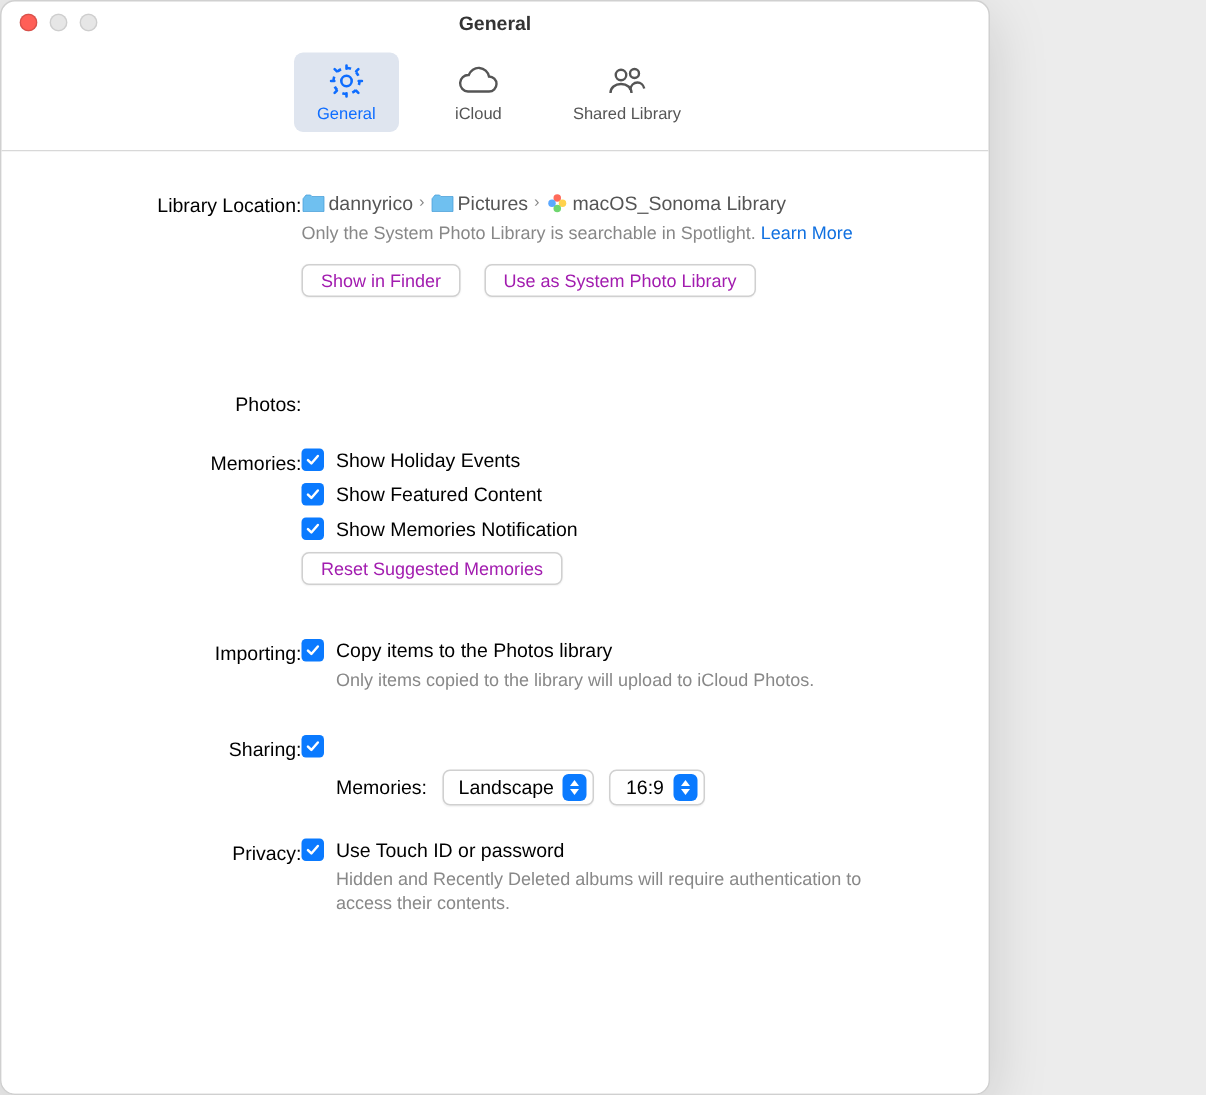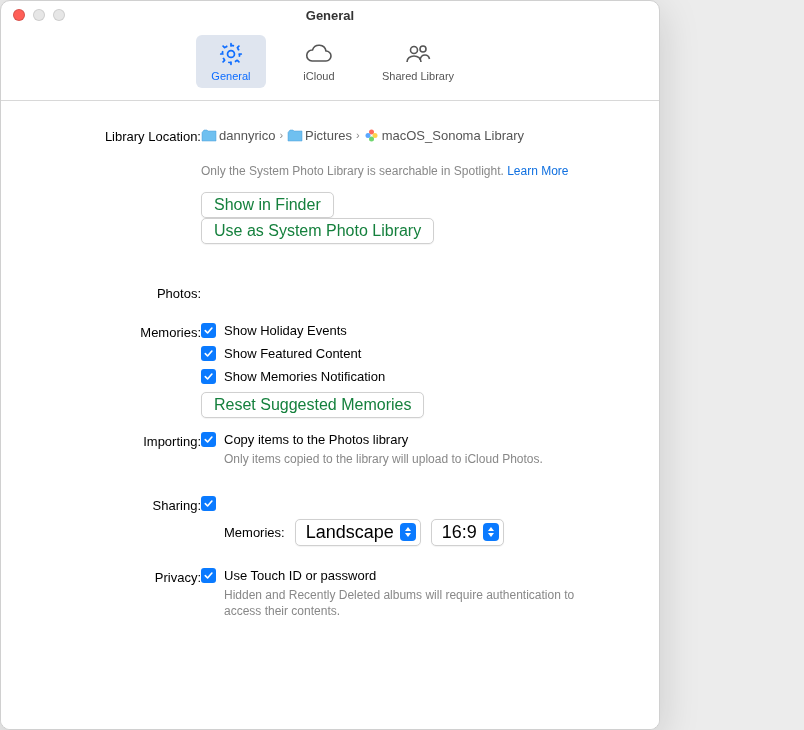--- a/index.html
+++ b/index.html
@@ -99,36 +99,36 @@
       gap: 2px;
       font-size: 13px;
       color: #555;
       flex-wrap: wrap;
     }
     .bc-icon { width: 16px; height: 16px; display: inline-flex; align-items: center; justify-content: center; }
     .bc-sep { color: #888; padding: 0 2px; font-size: 11px;}
     .sub-note {
       font-size: 12px;
       color: #888;
-      margin-top: 20px;
+      margin-top: 4px;
       line-height: 1.4;
     }
     .link { color: #1070e0; cursor: pointer; }
     .btn {
       display: inline-block;
       background: #fff;
       border: 1px solid #d0d0d0;
       border-radius: 5px;
       padding: 3px 12px;
-      font-size: 16px;
-      color: #15803d;
+      font-size: 12px;
+      color: #a21caf;
       cursor: pointer;
       box-shadow: 0 0.5px 1px rgba(0,0,0,0.05);
       margin-right: 12px;
-      margin-bottom: 0;
+      margin-bottom: 22px;
     }
     .btn-row { margin-top: 12px; margin-bottom: 18px; }
     .check-row {
       display: flex;
       align-items: center;
       gap: 8px;
       margin-bottom: 8px;
     }
     .checkbox {
       width: 15px;
@@ -148,21 +148,21 @@
       align-items: center;
       gap: 10px;
       margin-top: 6px;
     }
     .select-label { font-size: 13px; padding-left: 0; }
     .popup {
       background: #fff;
       border: 1px solid #d0d0d0;
       border-radius: 5px;
       padding: 2px 4px 2px 10px;
-      font-size: 18px;
+      font-size: 13px;
       display: inline-flex;
       align-items: center;
       gap: 6px;
       cursor: pointer;
       box-shadow: 0 0.5px 1px rgba(0,0,0,0.05);
     }
     .popup-arrows {
       width: 16px;
       height: 18px;
       background: #0a7aff;

